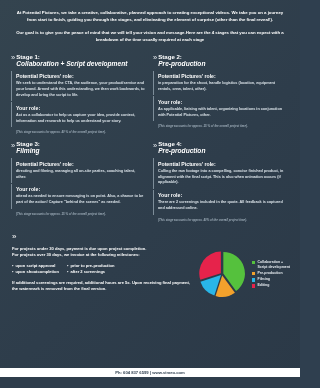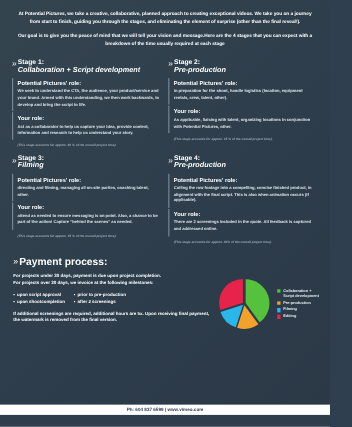--- a/index.html
+++ b/index.html
@@ -284,21 +284,20 @@
         <div class="role-body">There are 2 screenings included in the quote. All feedback is captured and addressed online.</div>
       </div>
       <div class="note">(This stage accounts for approx. 40% of the overall project time).</div>
     </div>
 
   </div>
 
   <div class="payment">
     <div class="pay-head">
       <span class="pay-chev">»</span>
-      <span class="pay-title">Payment process:</span>
     </div>
 
     <div class="pay-cols">
       <div class="pay-left">
         <div class="pay-line">For projects under 30 days, payment is due upon project completion.</div>
         <div class="pay-line">For projects over 30 days, we invoice at the following milestones:</div>
 
         <div class="bullets">
           <div class="bullet"><span class="dot">•</span><span>upon script approval</span></div>
           <div class="bullet"><span class="dot">•</span><span>prior to pre-production</span></div>

